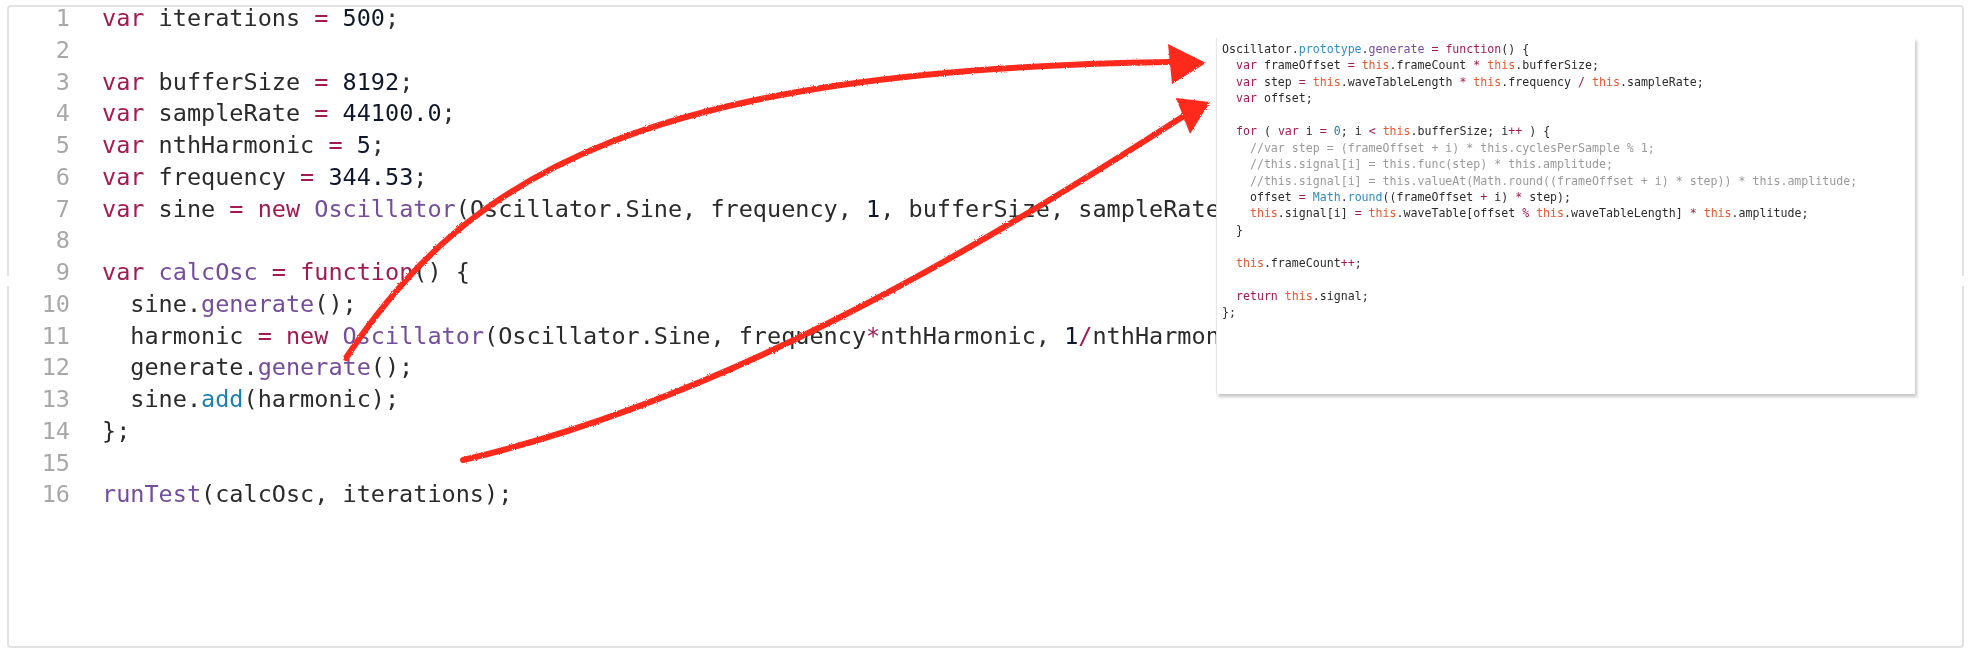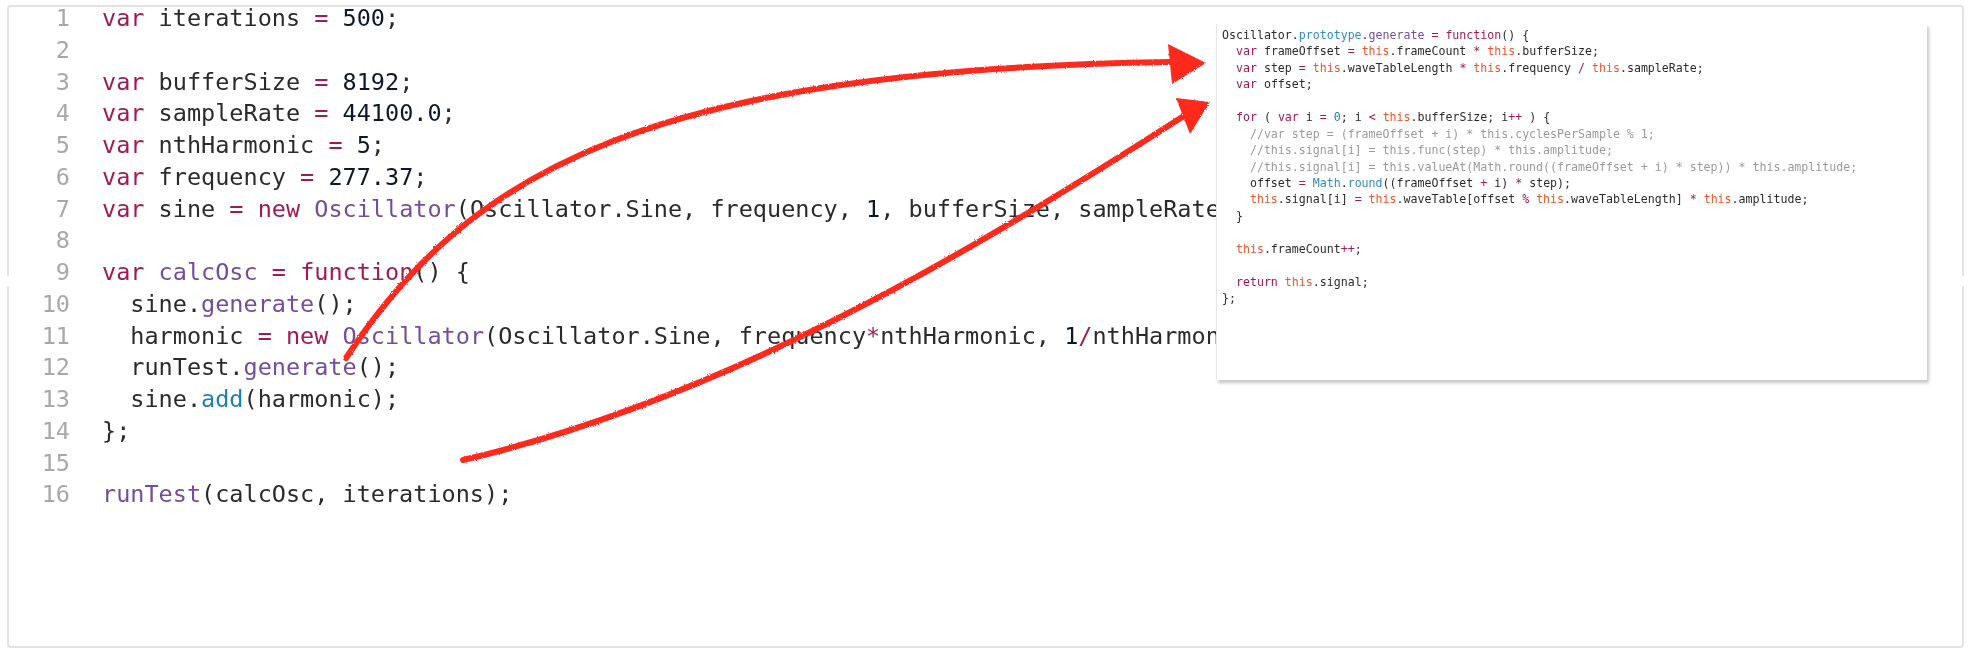--- a/index.html
+++ b/index.html
@@ -15,24 +15,23 @@
   }
   .line { height: 31.75px; line-height: 31.75px; white-space: pre; position: relative; }
   .ln { display: inline-block; width: 70px; text-align: right; color: #a8a8a8; margin-right: 32px; }
   .kw { color: #a21a52; }
   .num { color: #0f172a; }
   .fn { color: #744d9e; }
   .op { color: #a21a52; }
   .blue { color: #1c7fb0; text-align: center; }
 
   .popup {
-    position: absolute; left: 1216px; top: 24px; width: 698px; height: 356px;
+    position: absolute; left: 1216px; top: 38px; width: 698px; height: 356px;
     background: #fff; border-left: 1px solid #e6e6e6;
     box-shadow: 2px 3px 3px rgba(0,0,0,0.22);
-    padding-left: 12px;
   }
   .pcode {
     position: absolute; left: 5px; top: 3px;
     font-family: "DejaVu Sans Mono", monospace; font-size: 11.6px; color: #2b2b2b;
   }
   .pline { height: 16.45px; line-height: 16.45px; white-space: pre; }
   .p-kw { color: #a21a52; }
   .p-this { color: #e9572f; text-align: right; }
   .p-prop { color: #2f8ec0; }
   .p-fn { color: #744d9e; }
@@ -46,27 +45,27 @@
 
 <div class="editor"></div>
 <div class="seam"></div>
 
 <div class="code" id="code">
     <div class="line"><span class="ln">1</span><span class="kw">var</span><span> iterations </span><span class="op">=</span><span> </span><span class="num">500</span><span>;</span></div>
     <div class="line"><span class="ln">2</span></div>
     <div class="line"><span class="ln">3</span><span class="kw">var</span><span> bufferSize </span><span class="op">=</span><span> </span><span class="num">8192</span><span>;</span></div>
     <div class="line"><span class="ln">4</span><span class="kw">var</span><span> sampleRate </span><span class="op">=</span><span> </span><span class="num">44100.0</span><span>;</span></div>
     <div class="line"><span class="ln">5</span><span class="kw">var</span><span> nthHarmonic </span><span class="op">=</span><span> </span><span class="num">5</span><span>;</span></div>
-    <div class="line"><span class="ln">6</span><span class="kw">var</span><span> frequency </span><span class="op">=</span><span> </span><span class="num">277.37</span><span>;</span></div>
+    <div class="line"><span class="ln">6</span><span class="kw">var</span><span> frequency </span><span class="op">=</span><span> </span><span class="num">344.53</span><span>;</span></div>
     <div class="line"><span class="ln">7</span><span class="kw">var</span><span> sine </span><span class="op">=</span><span> </span><span class="kw">new</span><span> </span><span class="fn">Oscillator</span><span>(Oscillator.Sine, frequency, </span><span class="num">1</span><span>, bufferSize, sampleRate);</span></div>
     <div class="line"><span class="ln">8</span></div>
     <div class="line"><span class="ln">9</span><span class="kw">var</span><span> </span><span class="fn">calcOsc</span><span> </span><span class="op">=</span><span> </span><span class="kw">function</span><span>() {</span></div>
     <div class="line"><span class="ln">10</span><span>  sine.</span><span class="fn">generate</span><span>();</span></div>
     <div class="line"><span class="ln">11</span><span>  harmonic </span><span class="op">=</span><span> </span><span class="kw">new</span><span> </span><span class="fn">Oscillator</span><span>(Oscillator.Sine, frequency</span><span class="op">*</span><span>nthHarmonic, </span><span class="num">1</span><span class="op">/</span><span>nthHarmonic, bufferSize, sampleRate);</span></div>
-    <div class="line"><span class="ln">12</span><span>  runTest.</span><span class="fn">generate</span><span>();</span></div>
+    <div class="line"><span class="ln">12</span><span>  generate.</span><span class="fn">generate</span><span>();</span></div>
     <div class="line"><span class="ln">13</span><span>  sine.</span><span class="blue">add</span><span>(harmonic);</span></div>
     <div class="line"><span class="ln">14</span><span>};</span></div>
     <div class="line"><span class="ln">15</span></div>
     <div class="line"><span class="ln">16</span><span class="fn">runTest</span><span>(calcOsc, iterations);</span></div>
   </div>
 
 <div class="popup">
   <div class="pcode" id="pcode">
       <div class="pline"><span>Oscillator.</span><span class="p-prop">prototype</span><span>.</span><span class="p-fn">generate</span><span> </span><span class="p-kw">=</span><span> </span><span class="p-kw">function</span><span>() {</span></div>
       <div class="pline"><span>  </span><span class="p-kw">var</span><span> frameOffset </span><span class="p-kw">=</span><span> </span><span class="p-this">this</span><span>.frameCount </span><span class="p-kw">*</span><span> </span><span class="p-this">this</span><span>.bufferSize;</span></div>

